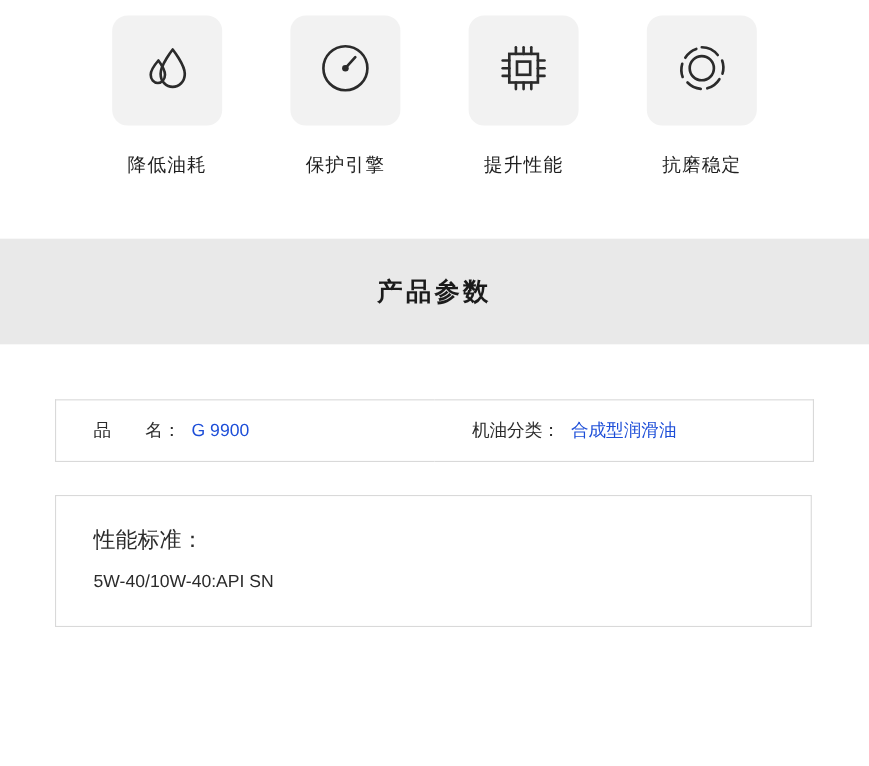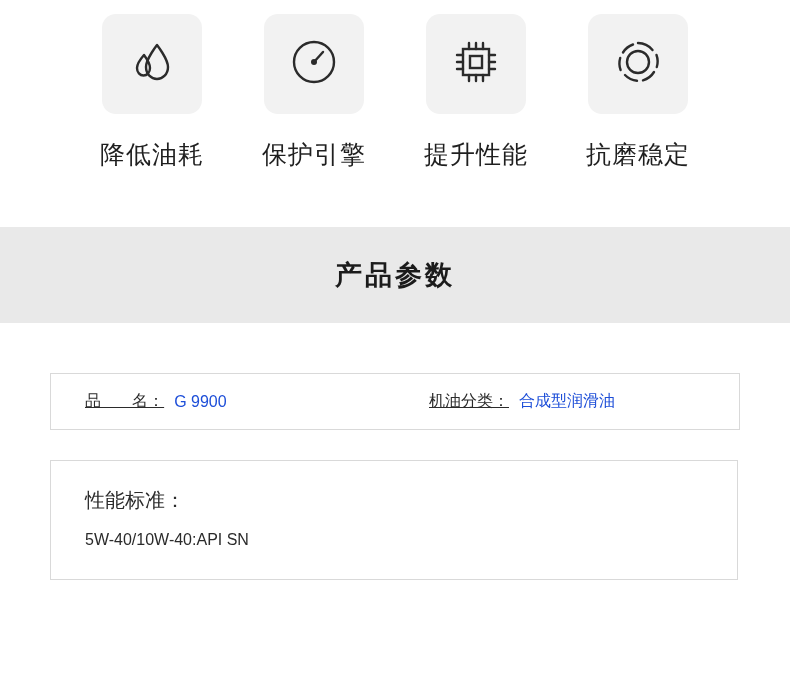--- a/index.html
+++ b/index.html
@@ -33,37 +33,37 @@
     width: 100px;
     height: 100px;
     background: #f2f2f2;
     border-radius: 14px;
     display: flex;
     align-items: center;
     justify-content: center;
   }
   .feature-label {
     margin-top: 24px;
-    font-size: 25px;
+    font-size: 17px;
     letter-spacing: 1px;
     color: #1f1f1f;
     white-space: nowrap;
   }
 
   
   .section-band {
     margin-top: 56px;
     height: 96px;
     background: #e9e9e9;
     display: flex;
     align-items: center;
     justify-content: center;
   }
   .section-title {
-    font-size: 27px;
+    font-size: 23px;
     font-weight: bold;
     letter-spacing: 3px;
     color: #1b1b1b;
   }
 
   
   .spec-wrap {
     margin: 50px 50px 0 50px;
   }
   .spec-table {
@@ -85,21 +85,20 @@
   .cell {
     display: flex;
     align-items: center;
     padding-left: 34px;
     font-size: 16px;
     color: #2b2b2b;
   }
   .cell .k {
     white-space: pre;
     color: #2b2b2b;
-    text-decoration: underline;
   }
   .cell .v {
     margin-left: 10px;
     color: #1d4ed8;
   }
   .col-left { width: 50%; }
   .col-right { width: 50%; text-align: center; }
 
   
   .notes-box {

